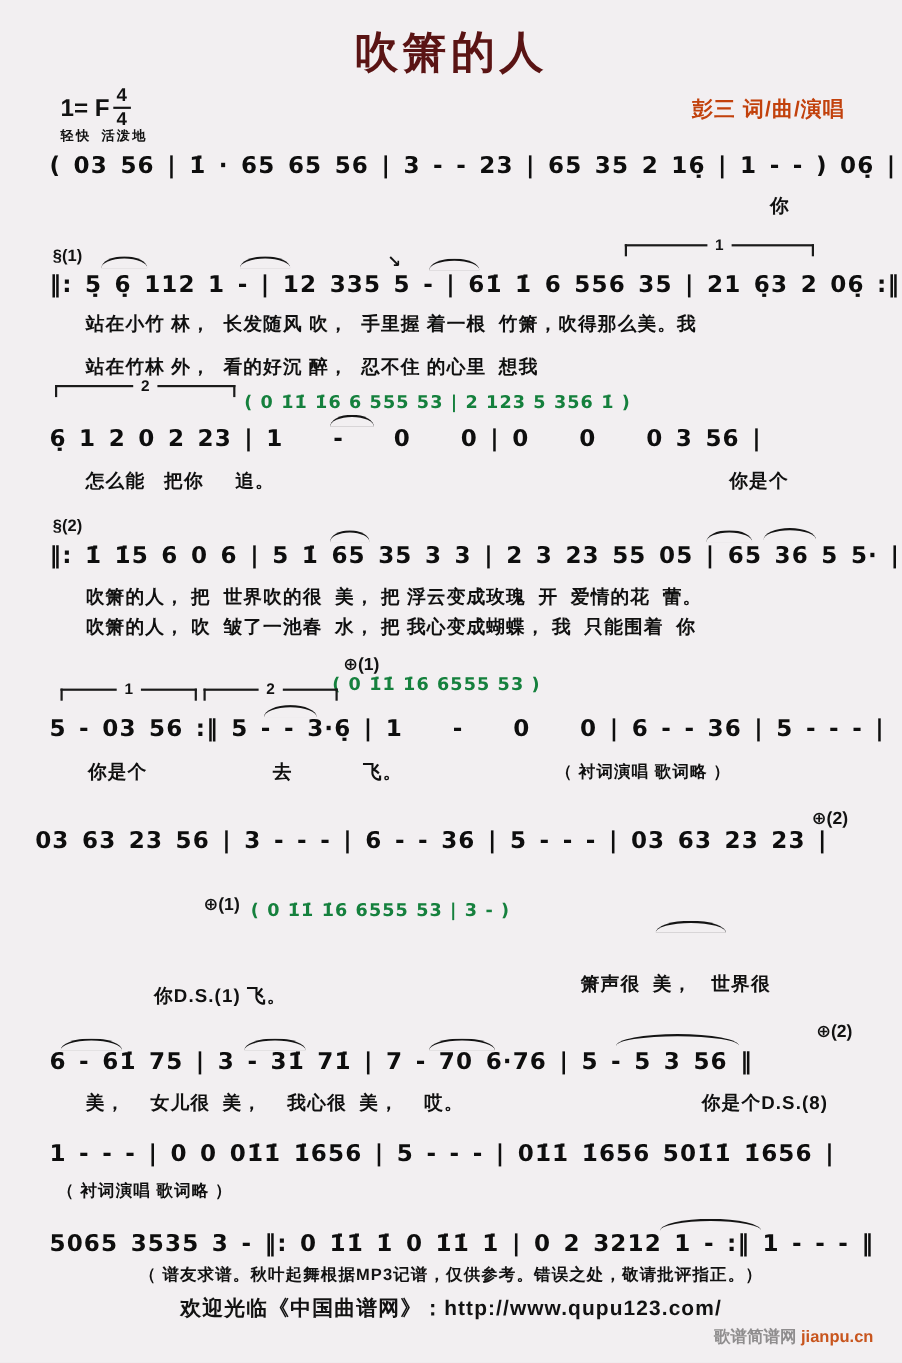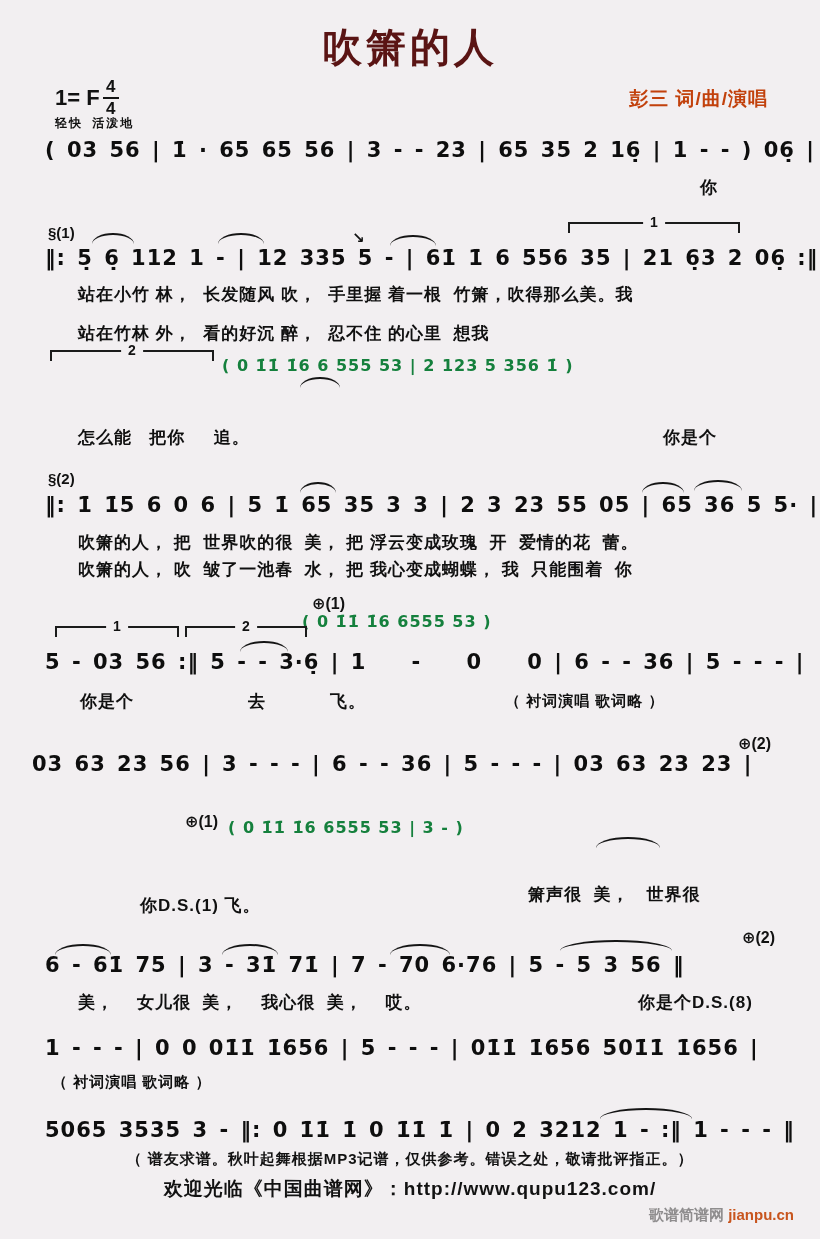--- a/index.html
+++ b/index.html
@@ -71,20 +71,21 @@
   <div class="abs arc" style="left:390px;top:235px;width:46px;"></div>
   <div class="abs notes" style="left:45px;top:246px;">‖: 5̣ 6̣ 112 1 - | 12 335 5 - | 61̇ 1̇ 6 556 35 | 21 6̣3 2 06̣ :‖</div>
   <div class="abs lyrics" style="left:78px;top:283px;">站在小竹 林，  长发随风 吹，  手里握 着一根  竹箫，吹得那么美。我</div>
   <div class="abs lyrics" style="left:78px;top:310px;margin-top:12px;">站在竹林 外，  看的好沉 醉，  忍不住 的心里  想我</div>
 
   <div class="abs volta" style="left:50px;top:350px;width:160px;">
     <span class="vlabel">2</span>
   </div>
   <div class="abs small-notes" style="left:222px;top:356px;">( 0 1̇1̇ 1̇6 6 555 53 | 2 123 5 356 1̇ )</div>
   <div class="abs arc" style="left:300px;top:377px;width:40px;"></div>
+  <div class="abs notes" style="left:45px;top:386px;">6̣ 1 2 0 2 23 | 1    -    0    0 | 0    0    0 3 56 |</div>
   <div class="abs lyrics" style="left:78px;top:426px;">怎么能   把你     追。</div>
   <div class="abs lyrics" style="left:663px;top:426px;">你是个</div>
 
   <div class="abs mark" style="left:48px;top:470px;">§(2)</div>
   <div class="abs arc" style="left:300px;top:482px;width:36px;"></div>
   <div class="abs arc" style="left:642px;top:482px;width:42px;"></div>
   <div class="abs arc" style="left:694px;top:480px;width:48px;"></div>
   <div class="abs notes" style="left:45px;top:493px;">‖: 1̇ 1̇5 6 0 6 | 5 1̇ 65 35 3 3 | 2 3 23 55 05 | 65 36 5 5· |</div>
   <div class="abs lyrics" style="left:78px;top:531px;">吹箫的人， 把  世界吹的很  美， 把 浮云变成玫瑰  开  爱情的花  蕾。</div>
   <div class="abs lyrics" style="left:78px;top:558px;">吹箫的人， 吹  皱了一池春  水， 把 我心变成蝴蝶， 我  只能围着  你</div>

